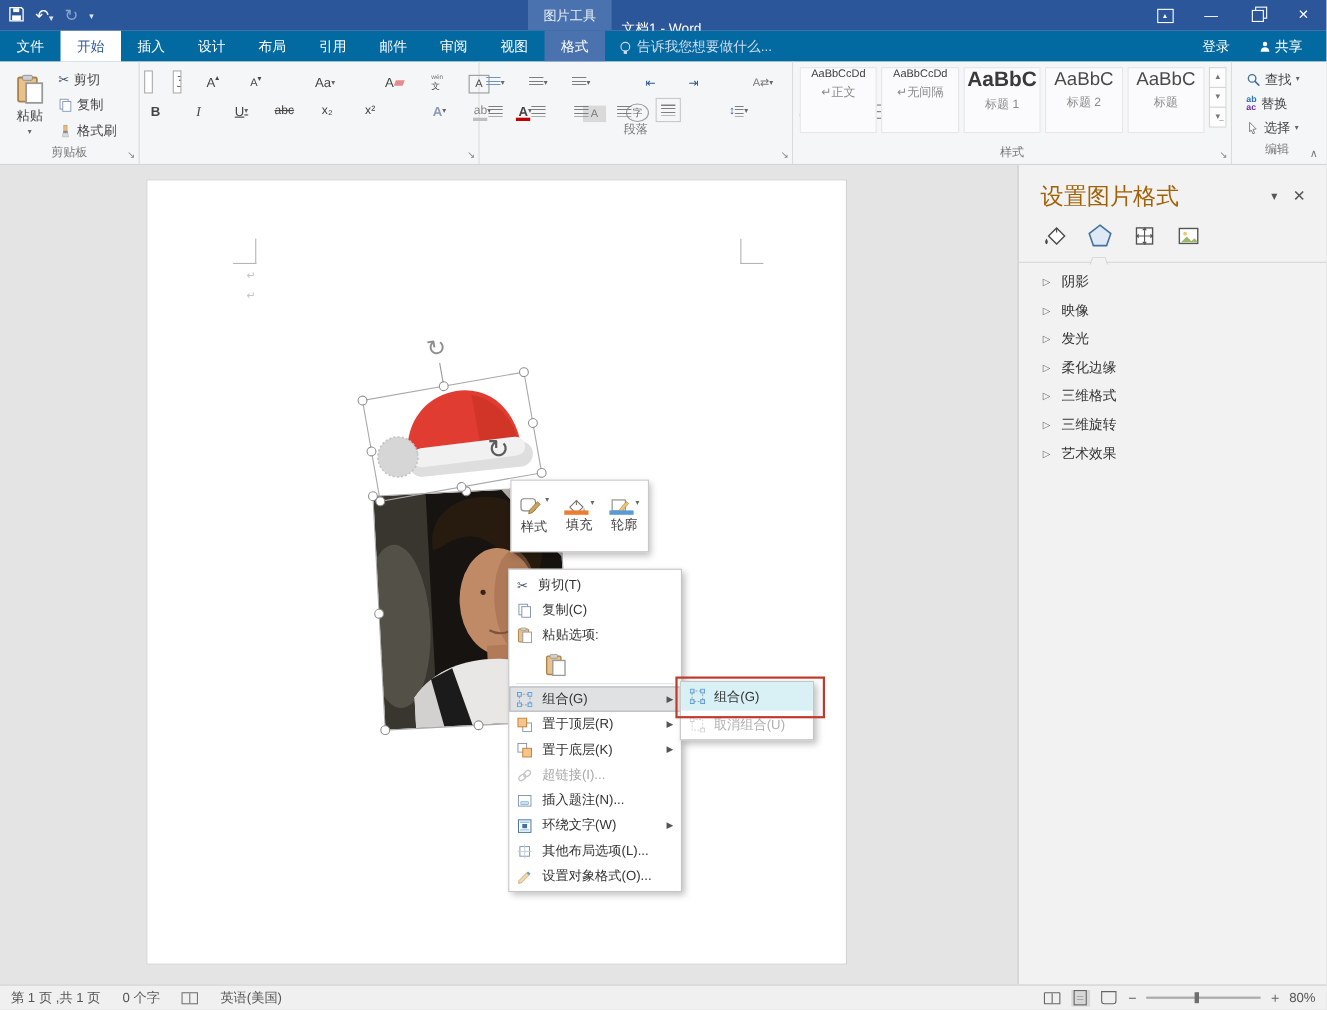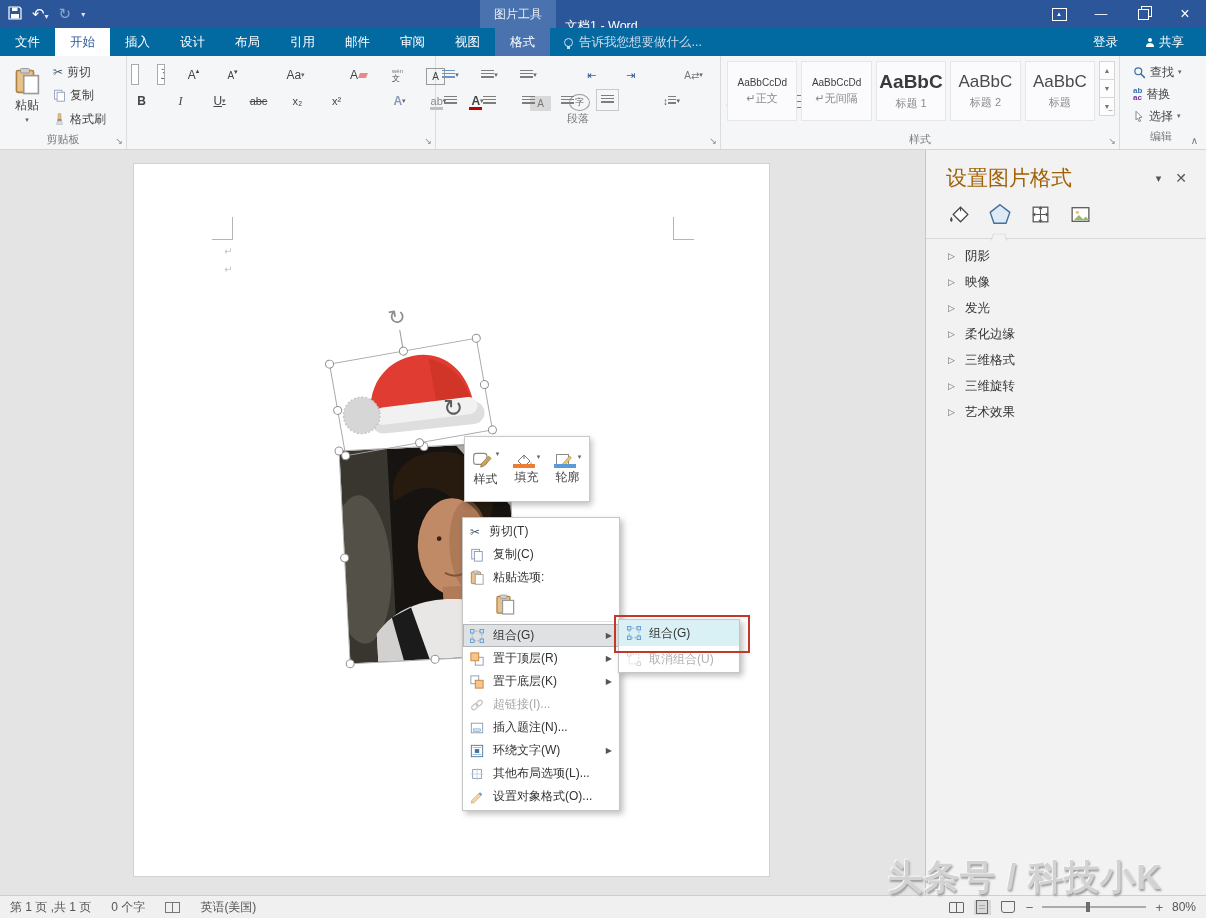--- a/index.html
+++ b/index.html
@@ -57,21 +57,21 @@
   .dd{font-size:7px;color:#666}
   .vsep{width:1px;height:20px;background:#dfdfdf;margin:0 3px}
   .i-lines{display:inline-block;width:13px;height:10px;
            background:repeating-linear-gradient(to bottom,#7e7e7e 0 1.2px,transparent 1.2px 3.2px)}
   .i-lines.blue{background:repeating-linear-gradient(to bottom,#6f94c4 0 1.2px,transparent 1.2px 3.2px)}
   .i-borders{display:inline-block;width:11px;height:11px;border:1px solid #7e7e7e;
      background:linear-gradient(#7e7e7e,#7e7e7e) center/100% 1px no-repeat,
                 linear-gradient(#7e7e7e,#7e7e7e) center/1px 100% no-repeat}
   .colorbar{position:absolute;left:2px;bottom:1px;width:13px;height:3.5px}
   .st-card{width:70px;height:58px;margin:2px 2px 0;background:#fbfbfd;border:1px solid #e6e6e8;
-           display:flex;flex-direction:column;align-items:center;justify-content:center;overflow:hidden}
+           display:flex;flex-direction:column;align-items:center;overflow:hidden}
   .st-prev{font-size:10px;color:#3d3d3d;white-space:nowrap;overflow:hidden;max-width:64px}
   .st-prev.h1{font-size:19px;font-weight:bold;color:#3a3a3a}
   .st-prev.h2{font-size:17px;color:#4a4a4a}
   .st-name{font-size:11px;color:#8b8b8b;margin-top:3px;white-space:nowrap}
   .st-scroll{display:flex;flex-direction:column;margin:2px 0 0 2px}
   .st-scroll span{width:14px;height:17px;border:1px solid #d6d6d6;background:#fdfdfd;color:#777;
                   font-size:7px;display:flex;align-items:center;justify-content:center;margin-bottom:-1px}
   .collapse{position:absolute;right:8px;bottom:3px;font-size:10px;color:#777}
   .rep{display:flex;flex-direction:column;line-height:7px;font-size:8px;font-weight:bold}
 
@@ -767,14 +767,13 @@
         </span>
       <span class="zbtn">−</span>
       <span class="ztrack">
           <span class="zthumb"></span>
         </span>
       <span class="zbtn">+</span>
       <span>80%</span>
     </span>
   </div>
 
-  <div class="watermark">头条号 / 科技小K</div>
 </div>
 
 </body></html>

